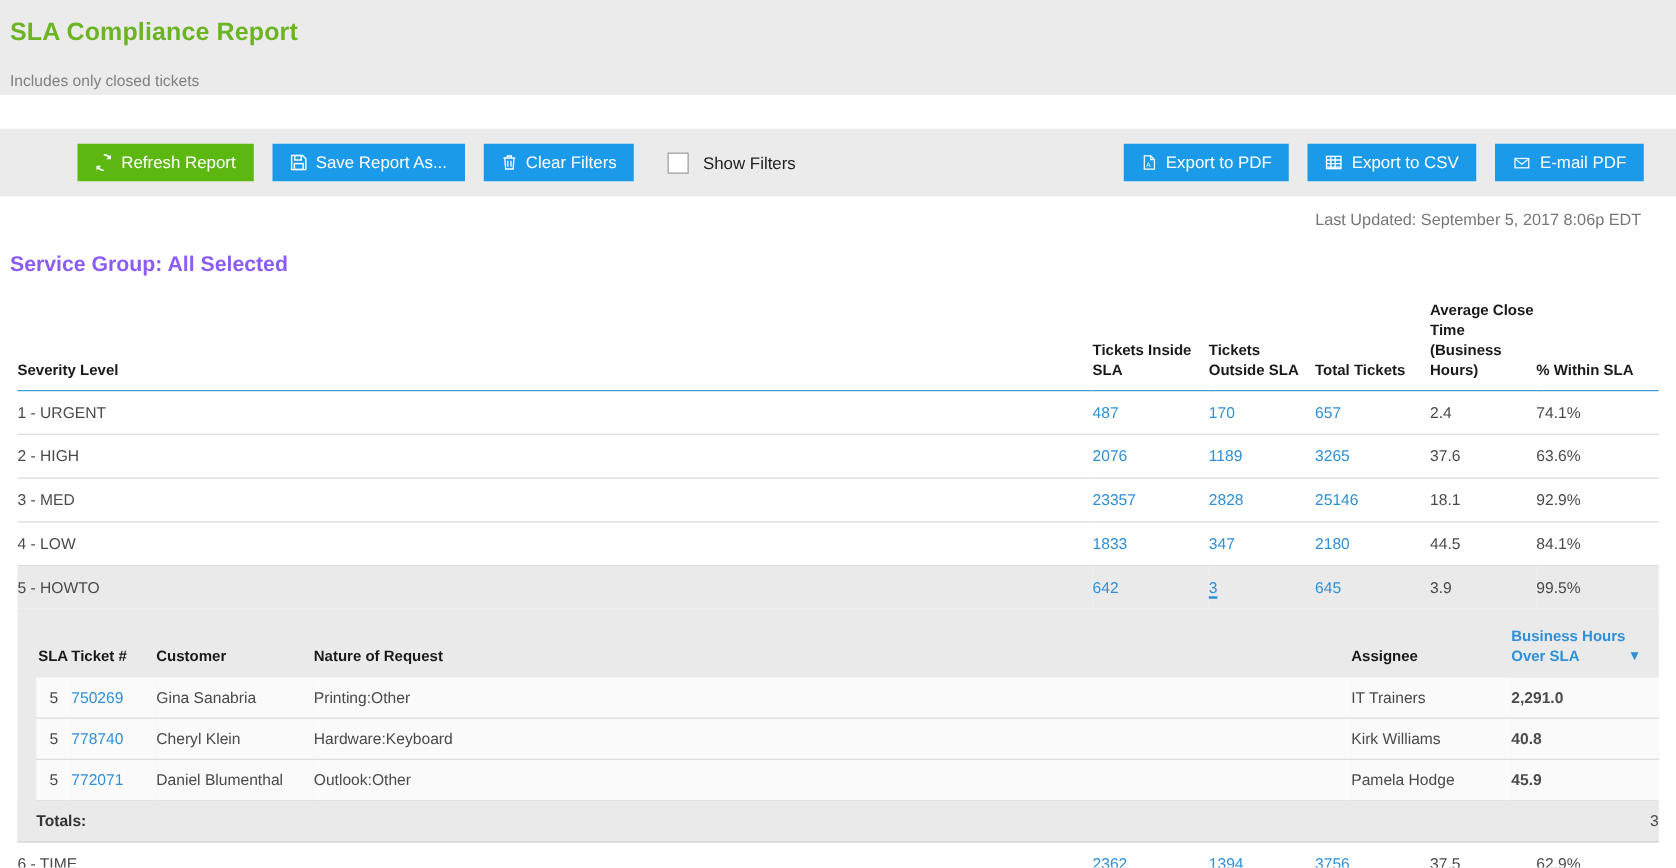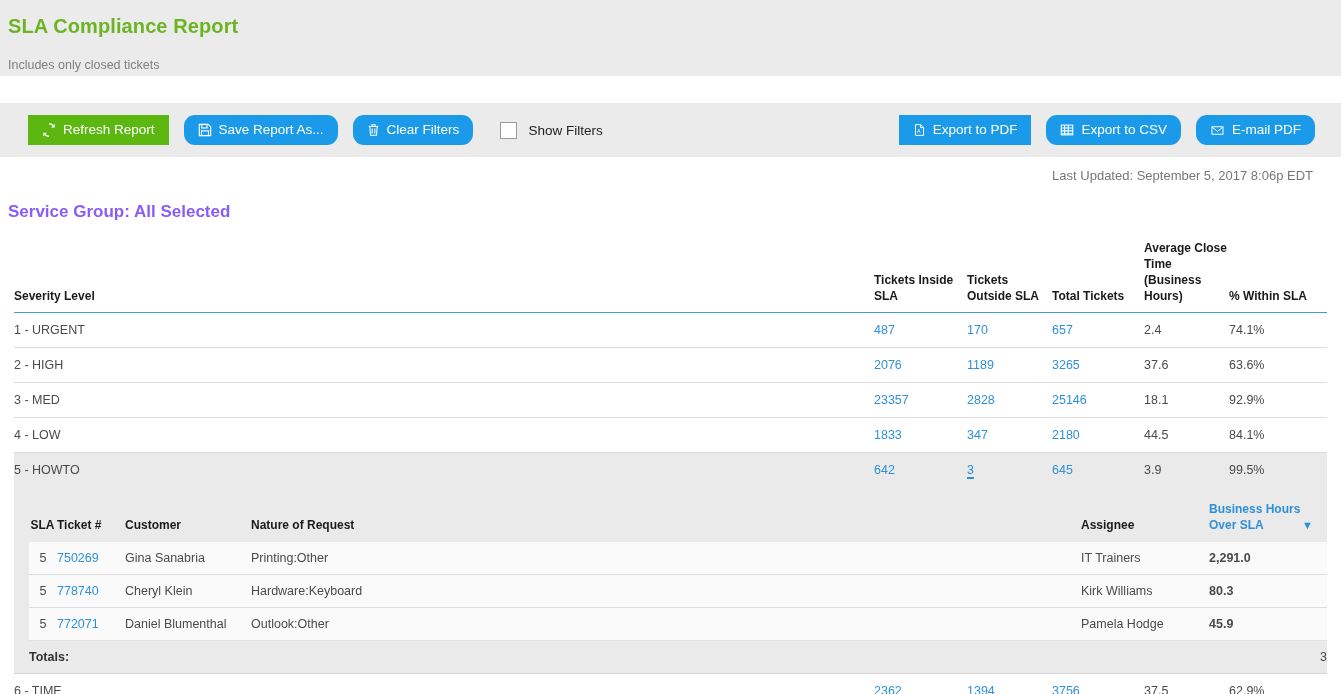--- a/index.html
+++ b/index.html
@@ -54,24 +54,25 @@
     gap: 7px;
     height: 30px;
     padding: 0 14px;
     border: none;
     color: #ffffff;
     font-size: 13.5px;
     font-family: "Liberation Sans", sans-serif;
     cursor: pointer;
     white-space: nowrap;
     line-height: 1;
+    margin-left: 34px;
   }
   .btn-green { background: #5cb811; }
   .btn-blue  { background: #1a9ae8; }
-  .btn + .btn { margin-left: 15px; border-radius: 11px; }
+  .btn + .btn { margin-left: 15px; }
   .btn .ico { display: inline-flex; align-items: center; }
   .btn .ico svg { display: block; }
 
   .checkbox-wrap {
     display: flex; align-items: center; gap: 11px;
     margin-left: 27px;
   }
   .cbox {
     width: 17px; height: 17px;
     background: #ffffff;
@@ -423,21 +424,21 @@
                   <td>Printing:Other</td>
                   <td>IT Trainers</td>
                   <td class="d-hours">2,291.0</td>
                 </tr>
                 <tr>
                   <td class="d-sla">5</td>
                   <td class="d-ticket"><a>778740</a></td>
                   <td>Cheryl Klein</td>
                   <td>Hardware:Keyboard</td>
                   <td>Kirk Williams</td>
-                  <td class="d-hours">80.3</td>
+                  <td class="d-hours">40.8</td>
                 </tr>
                 <tr>
                   <td class="d-sla">5</td>
                   <td class="d-ticket"><a>772071</a></td>
                   <td>Daniel Blumenthal</td>
                   <td>Outlook:Other</td>
                   <td>Pamela Hodge</td>
                   <td class="d-hours">45.9</td>
                 </tr>
               </tbody>

